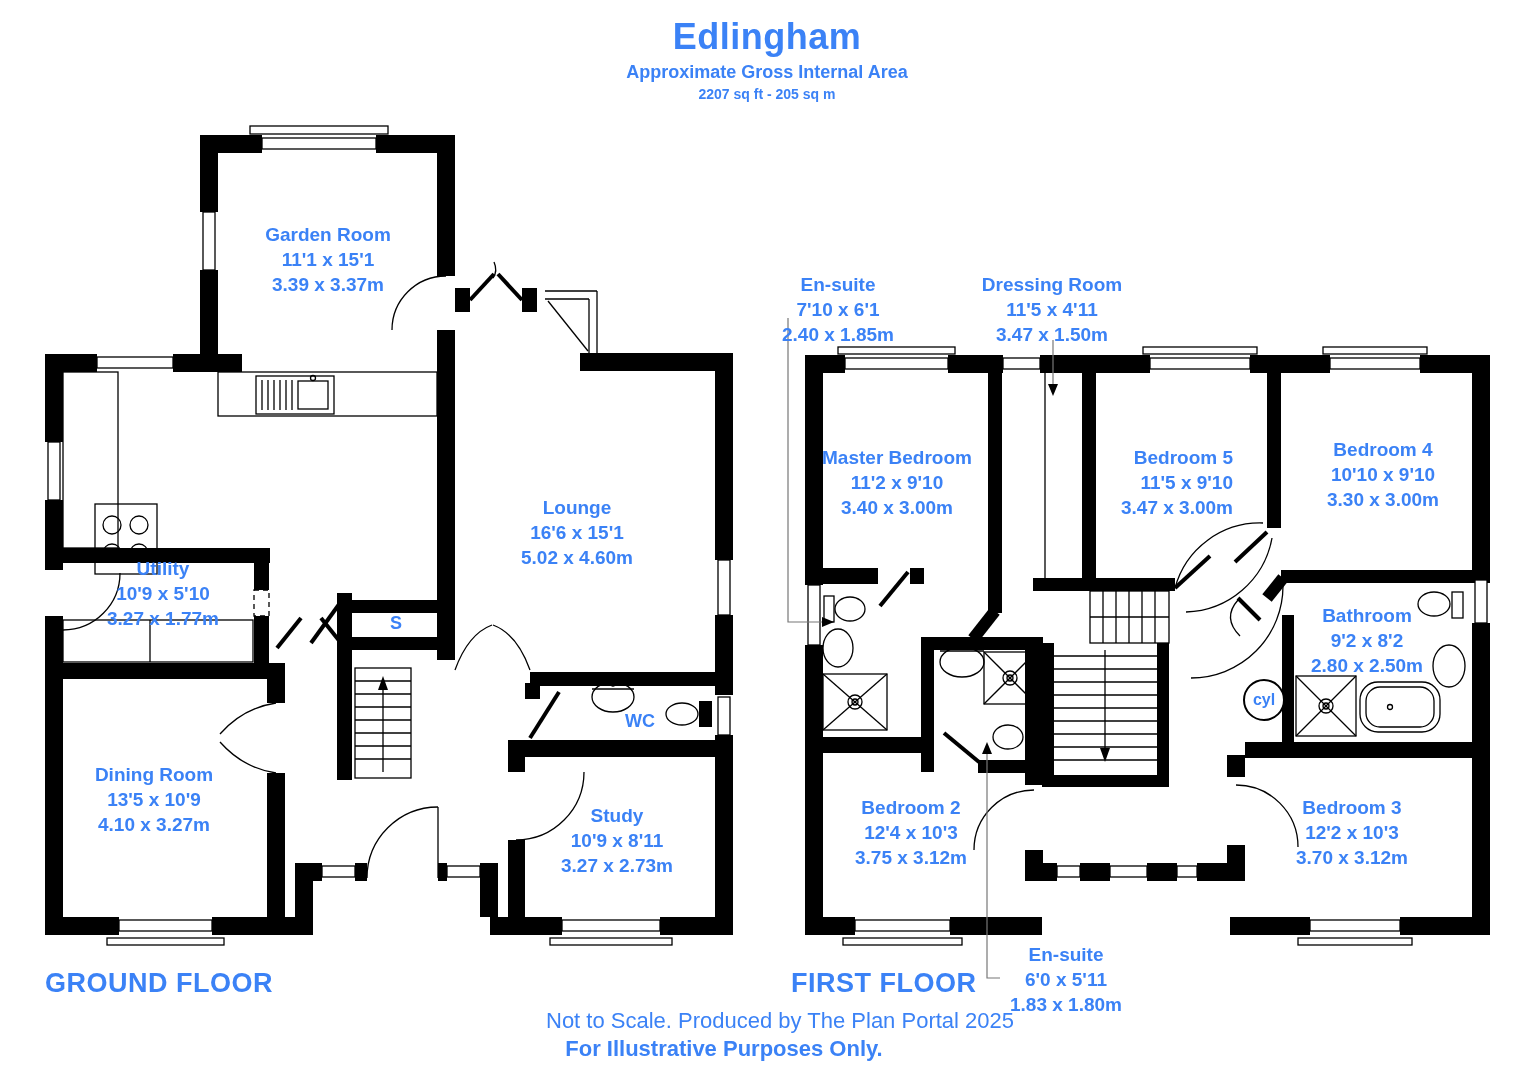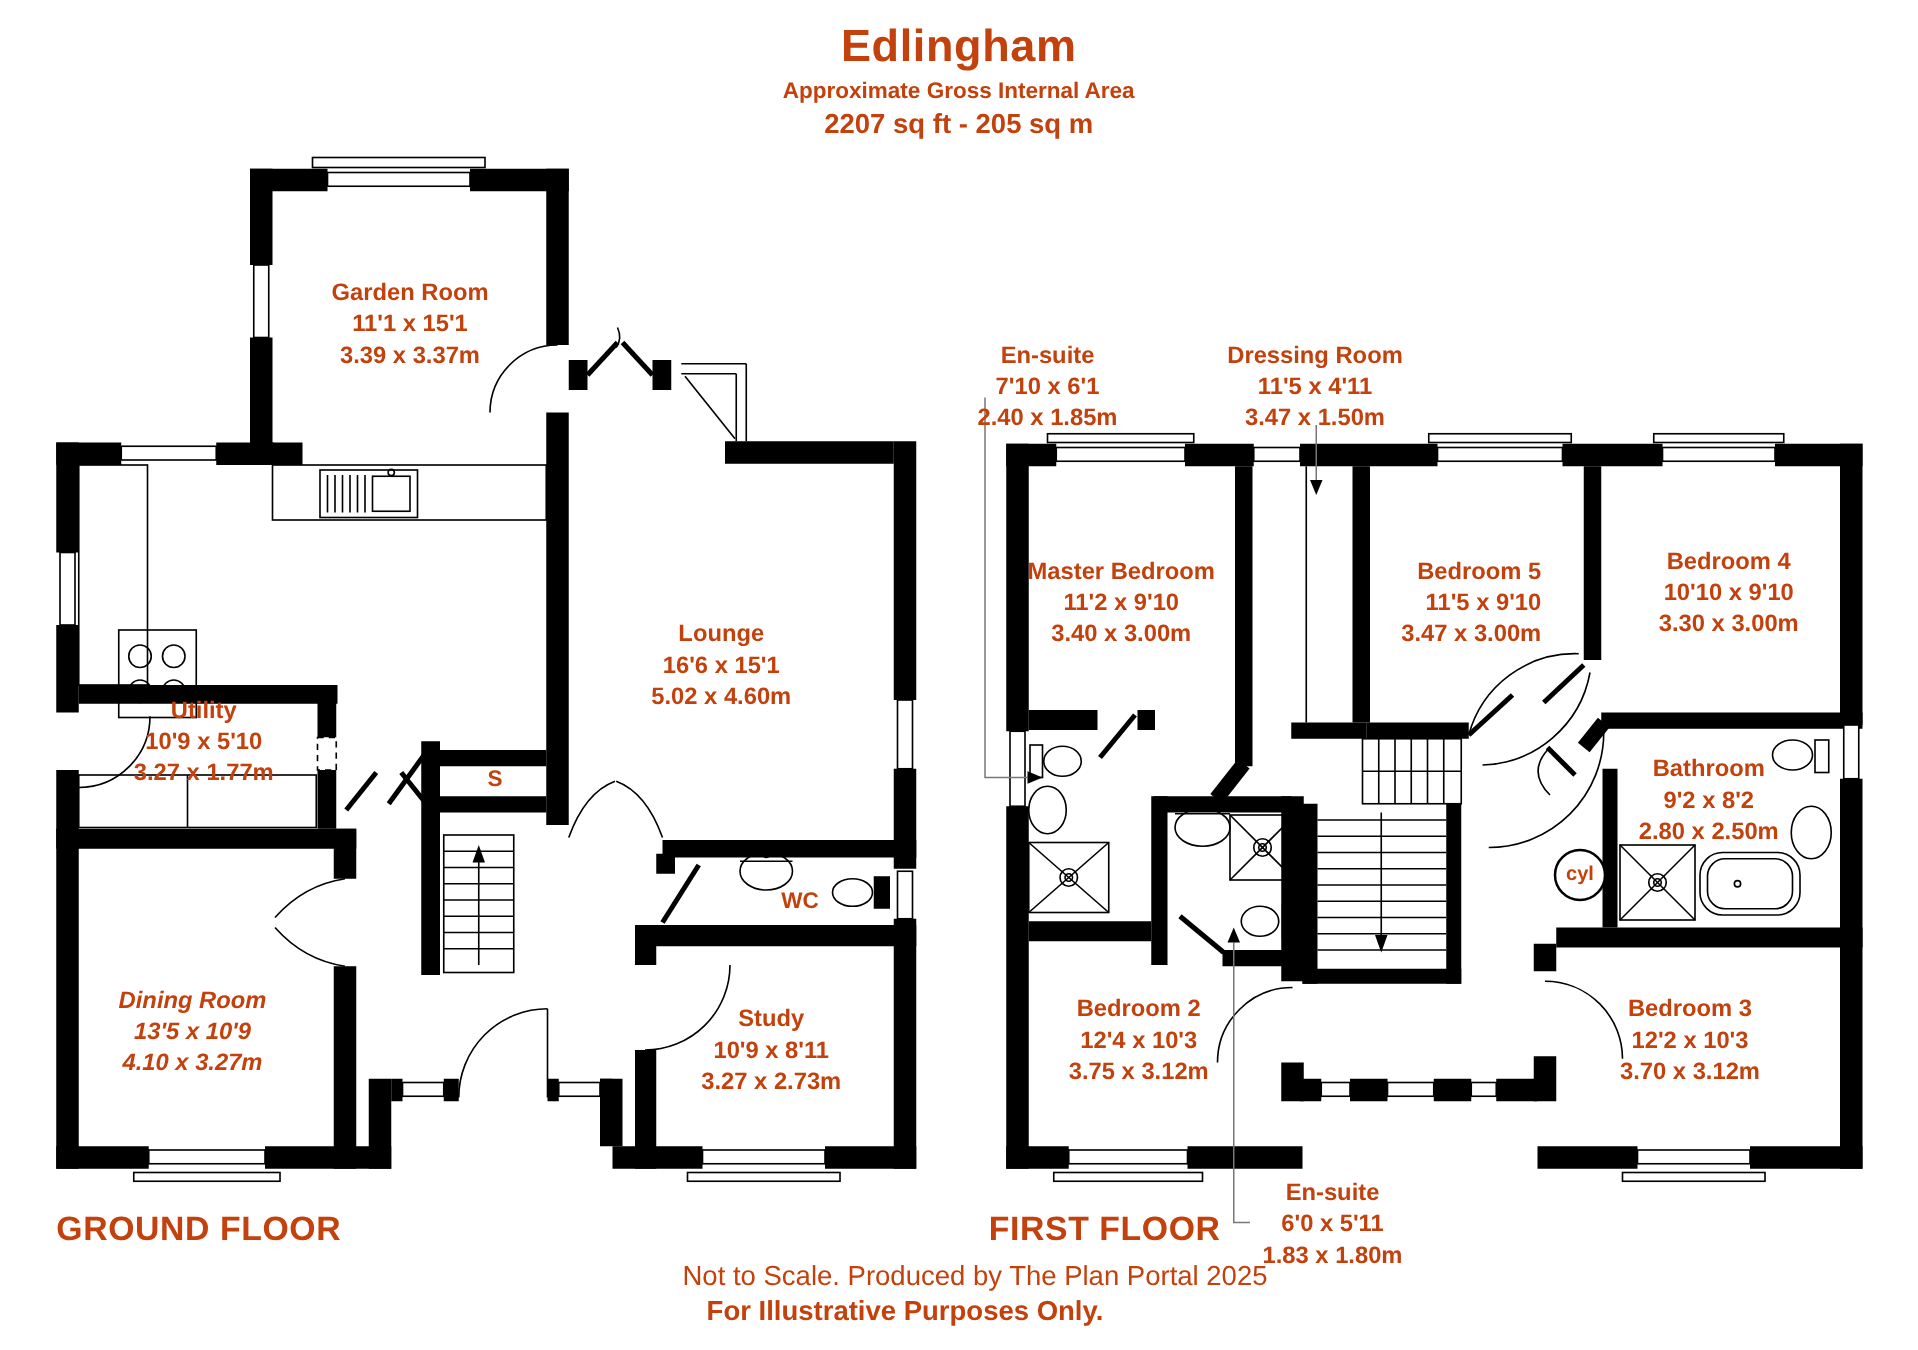--- a/index.html
+++ b/index.html
@@ -1,22 +1,22 @@
 <!DOCTYPE html>
 <html><head>
 <meta charset="utf-8">
 <style>
   html,body{margin:0;padding:0;background:#fff;}
   .canvas{position:relative;width:1534px;height:1080px;background:#ffffff;overflow:hidden;
-          font-family:"Liberation Sans", sans-serif;color:#c2410c;}
+          font-family:"Liberation Sans", sans-serif;color:#3b82f6;}
   svg{position:absolute;left:0;top:0;}
   .hdr{position:absolute;left:0;width:1534px;text-align:center;}
   .title{top:16px;font-size:36px;font-weight:bold;letter-spacing:0.5px;}
   .subtitle{top:62px;font-size:18px;font-weight:bold;}
-  .area{top:86px;font-size:22px;font-weight:bold;}
+  .area{top:86px;font-size:14px;font-weight:bold;}
   .room-label{position:absolute;text-align:center;font-size:19px;font-weight:bold;
               line-height:25px;white-space:nowrap;transform:translateX(-50%);}
   .floor-label{position:absolute;font-size:27px;font-weight:bold;letter-spacing:0.5px;}
   .fixture-label{position:absolute;font-size:18px;font-weight:bold;transform:translate(-50%,-50%);}
   .cyl-circle{position:absolute;width:38px;height:38px;border:2px solid #000;border-radius:50%;
               background:#fff;display:flex;align-items:center;justify-content:center;
               font-size:16px;font-weight:bold;}
   .footer1{position:absolute;left:0;width:1534px;text-align:center;top:1008px;font-size:22px;padding-left:13px;}
   .footer2{position:absolute;left:0;width:1448px;text-align:center;top:1036px;font-size:22px;font-weight:bold;}
 </style>
@@ -310,21 +310,21 @@
 <div class="room-label" style="left:328px;top:222px;">
   <div>Garden Room</div>
   <div>11'1 x 15'1</div>
   <div>3.39 x 3.37m</div>
 </div>
 <div class="room-label" style="left:163px;top:556px;">
   <div>Utility</div>
   <div>10'9 x 5'10</div>
   <div>3.27 x 1.77m</div>
 </div>
-<div class="room-label" style="left:154px;top:788px;font-style:italic;">
+<div class="room-label" style="left:154px;top:762px;">
   <div>Dining Room</div>
   <div>13'5 x 10'9</div>
   <div>4.10 x 3.27m</div>
 </div>
 <div class="room-label" style="left:577px;top:495px;">
   <div>Lounge</div>
   <div>16'6 x 15'1</div>
   <div>5.02 x 4.60m</div>
 </div>
 <div class="room-label" style="left:617px;top:803px;">

